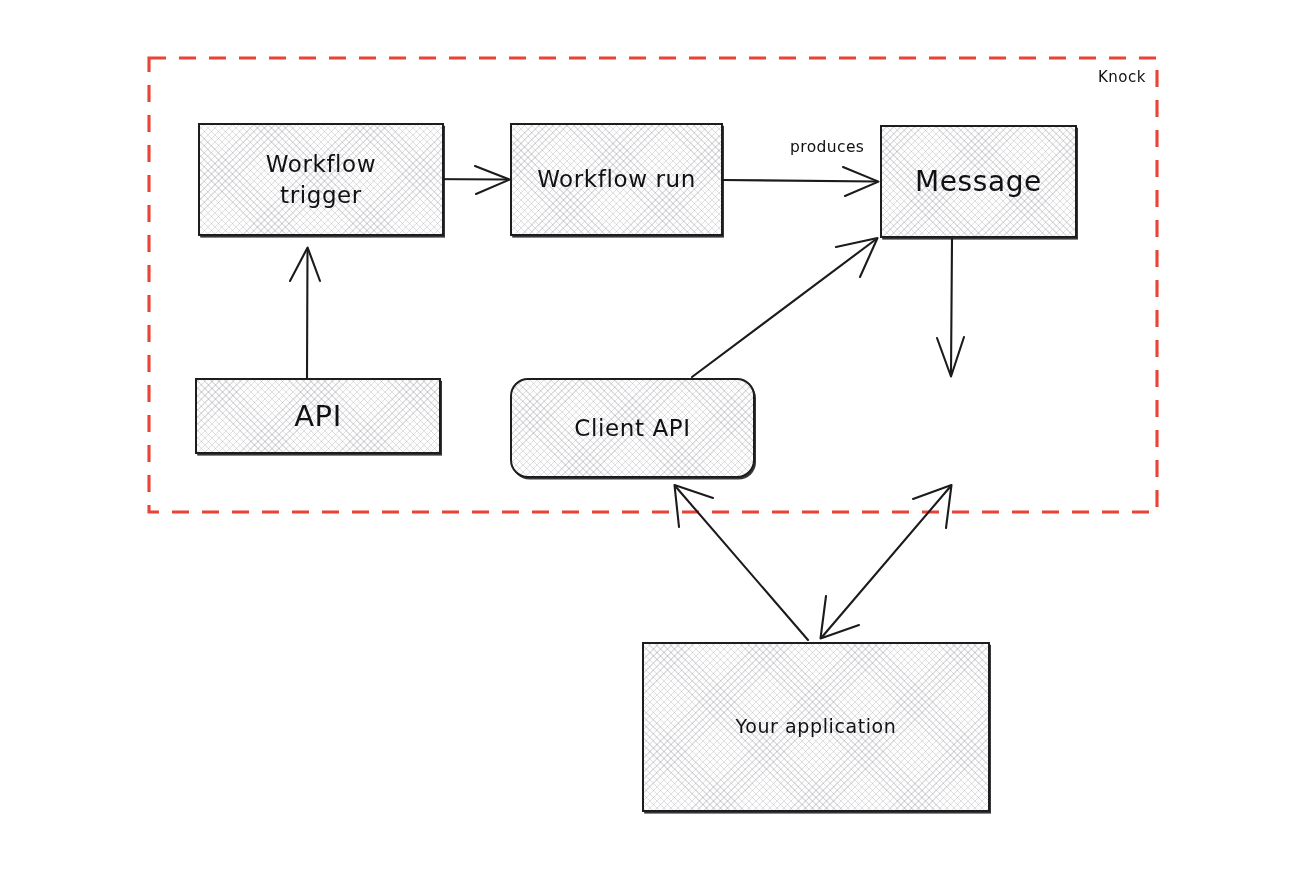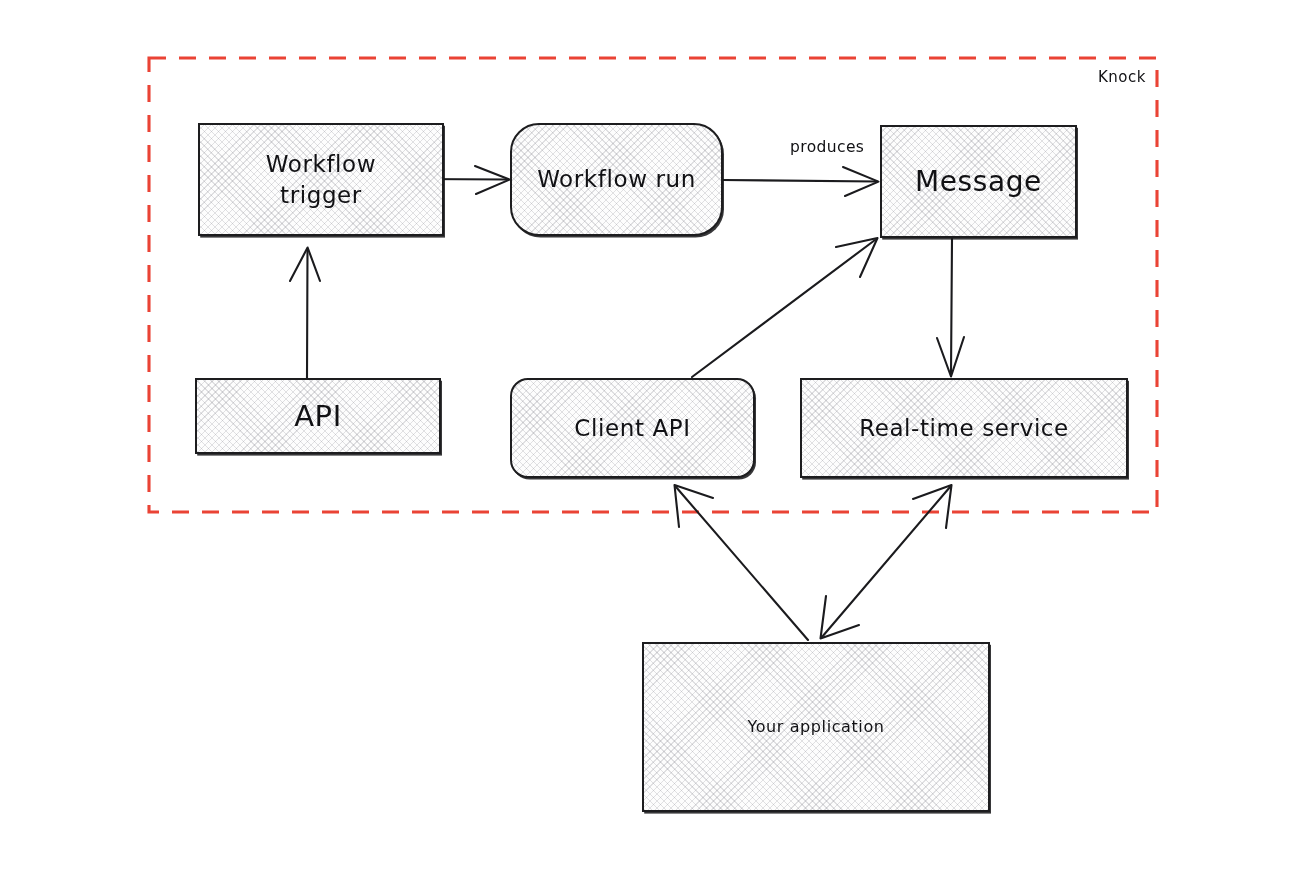--- a/index.html
+++ b/index.html
@@ -74,37 +74,34 @@
   </svg>
 
   <div class="knock-label" style="left:1078px;top:68px;margin-left:20px;">Knock</div>
 
   <div class="edge-label" style="left:748px;top:138px;">produces</div>
 
   <div class="node" style="left:198px;top:123px;width:246px;height:113px;font-size:23px;">
     <span>Workflow<br>trigger</span>
   </div>
 
-  <div class="node" style="left:510px;top:123px;width:213px;height:113px;font-size:23px;border-radius:29px;">
+  <div class="node" style="left:510px;top:123px;width:213px;height:113px;font-size:23px;">
     <span>Workflow run</span>
   </div>
 
   <div class="node" style="left:880px;top:125px;width:197px;height:113px;font-size:28px;">
     <span>Message</span>
   </div>
 
   <div class="node" style="left:195px;top:378px;width:246px;height:76px;font-size:29px;align-items:center;">
     <span>API</span>
   </div>
 
   <div class="node" style="left:510px;top:378px;width:245px;height:100px;font-size:23px;border-radius:18px;">
     <span>Client API</span>
   </div>
 
-  <div class="node" style="left:800px;top:378px;width:328px;height:100px;font-size:23px;">
-    <span>Real-time service</span>
-  </div>
 
-  <div class="node" style="left:642px;top:642px;width:348px;height:170px;font-size:16px;">
+  <div class="node" style="left:642px;top:642px;width:348px;height:170px;font-size:19px;">
     <span>Your application</span>
   </div>
 
 </div>
 
 </body></html>

